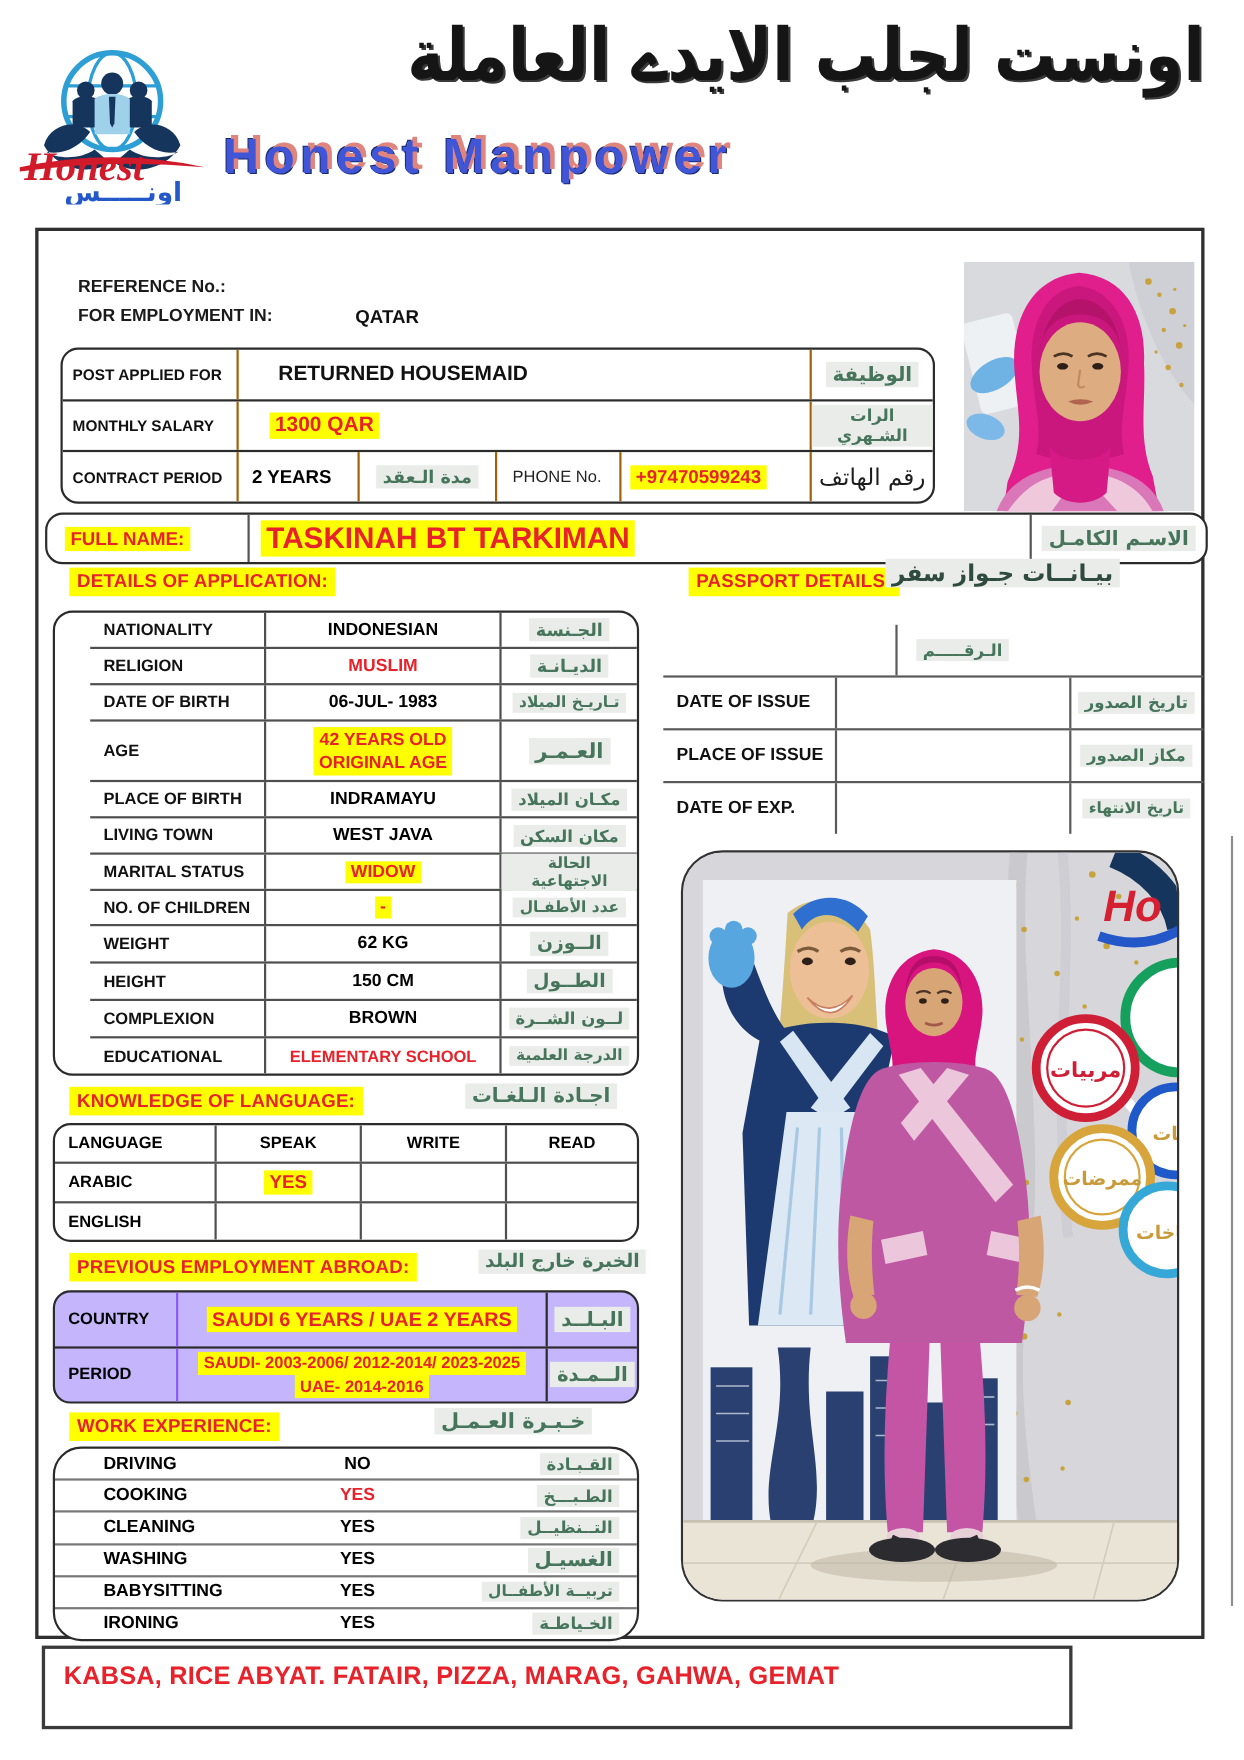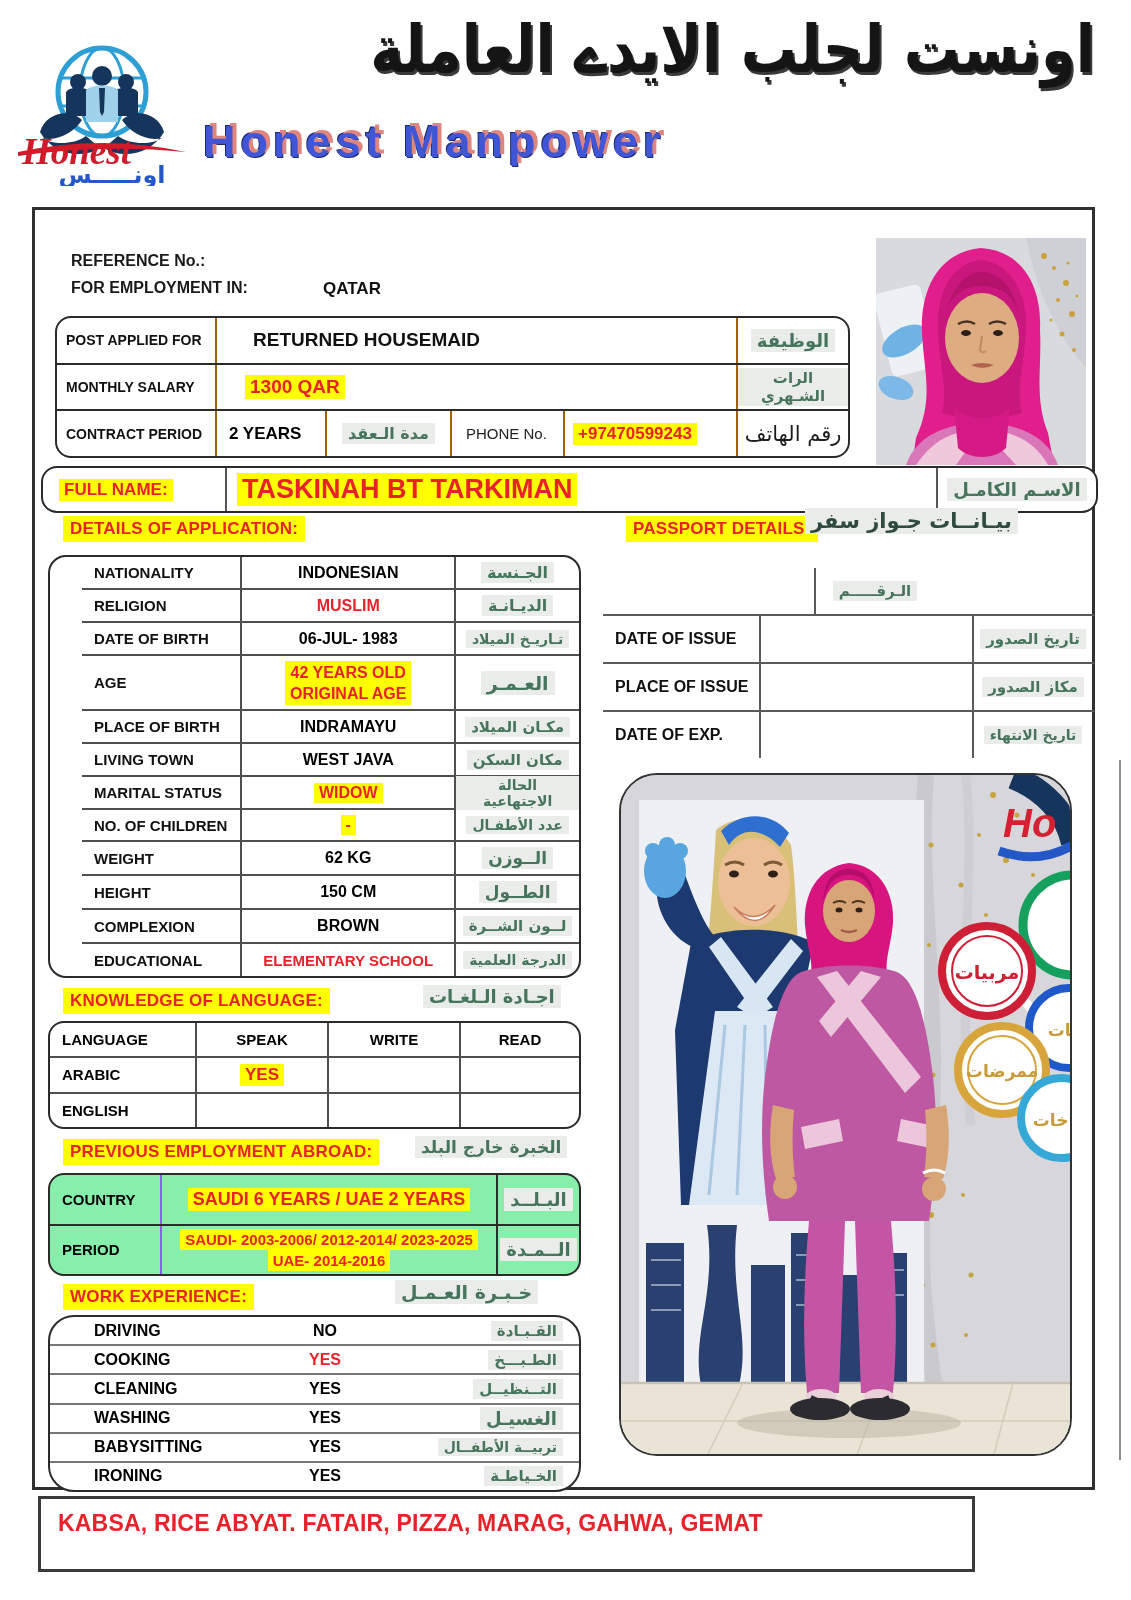--- a/index.html
+++ b/index.html
@@ -69,21 +69,21 @@
   .lang-table { position:absolute; left:13px; top:811px; width:533px; height:108px;
                 border:2px solid #2b2b2b; border-radius:16px; overflow:hidden; display:flex; flex-direction:column; background:#fff; }
   .lang-table .t-row { display:flex; flex:1; }
   .lang-table .t-row:not(:last-child){ border-bottom:2px solid #4f4f4f; }
   .l-c1 { width:145px; padding-left:12px; font-size:15px; font-weight:bold; }
   .l-c2 { width:132px; justify-content:center; font-size:15px; font-weight:bold; border-left:2px solid #4f4f4f; }
   .l-c3 { width:132px; justify-content:center; font-size:15px; font-weight:bold; border-left:2px solid #4f4f4f; }
   .l-c4 { flex:1; justify-content:center; font-size:15px; font-weight:bold; border-left:2px solid #4f4f4f; }
 
   .prev-table { position:absolute; left:13px; top:963px; width:533px; height:103px;
-                border:2px solid #2b2b2b; border-radius:16px; overflow:hidden; display:flex; flex-direction:column; background:#86efac; }
+                border:2px solid #2b2b2b; border-radius:16px; overflow:hidden; display:flex; flex-direction:column; background:#c4b5fd; }
   .prev-table .t-row { display:flex; flex:1; }
   .prev-table .t-row:first-child { border-bottom:2px solid #2b2b2b; }
   .pe-lbl { width:110px; padding-left:12px; font-size:15px; font-weight:bold; }
   .pe-val { width:338px; justify-content:center; text-align:center; font-weight:bold; border-left:2px solid #8b5cf6; border-right:2px solid #2b2b2b; flex-direction:column; }
   .pe-ar  { flex:1; justify-content:center; font-size:18px; }
   .pe-big { font-size:18px; }
   .pe-sm  { font-size:15px; line-height:19px; }
 
   .work-table { position:absolute; left:13px; top:1105px; width:533px; height:177px;
                 border:2px solid #2b2b2b; border-radius:26px; overflow:hidden; display:flex; flex-direction:column; background:#fff; }
@@ -361,21 +361,21 @@
       </div>
       <div class="t-row">
         <div class="cell l-c1">ENGLISH</div>
         <div class="cell l-c2"></div>
         <div class="cell l-c3"></div>
         <div class="cell l-c4"></div>
       </div>
     </div>
 
     <div class="sec-title" style="left:28px; top:929px;">PREVIOUS EMPLOYMENT ABROAD:</div>
-    <div class="sec-title-ar" style="left:380px; top:927px; font-size:17px;"><span class="ar-bg">الخبرة خارج البلد</span></div>
+    <div class="sec-title-ar" style="left:400px; top:927px; font-size:17px;"><span class="ar-bg">الخبرة خارج البلد</span></div>
     <div class="prev-table">
       <div class="t-row">
         <div class="cell pe-lbl">COUNTRY</div>
         <div class="cell pe-val">
             <span class="hl pe-big">SAUDI  6 YEARS /  UAE 2 YEARS</span>
           </div>
         <div class="cell pe-ar ar">
             <span class="ar-bg">البـلــد</span>
           </div>
       </div>

